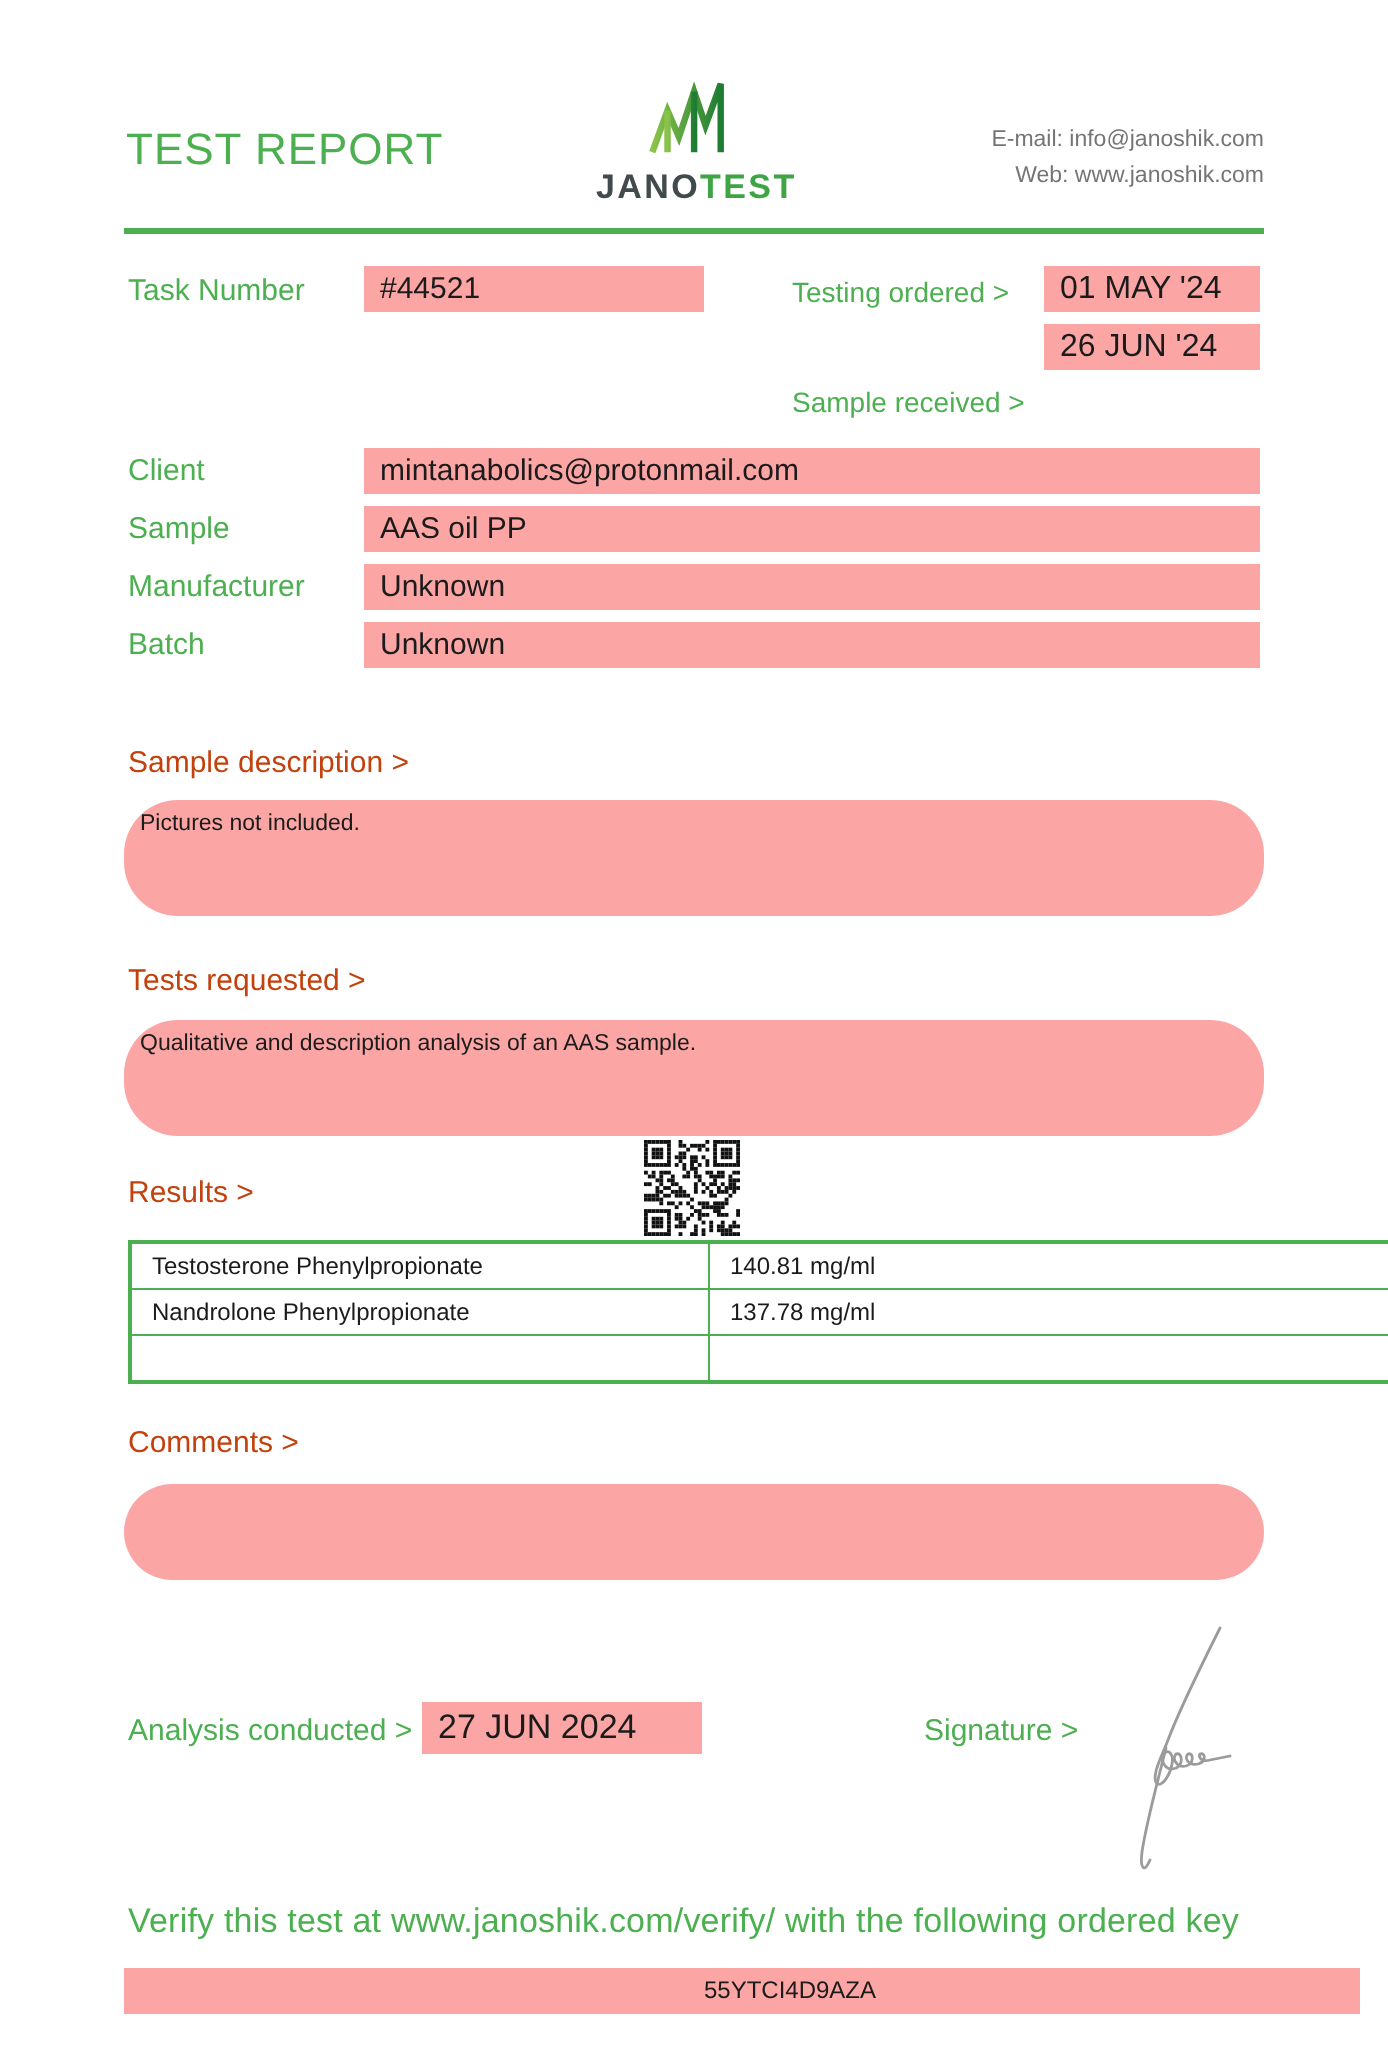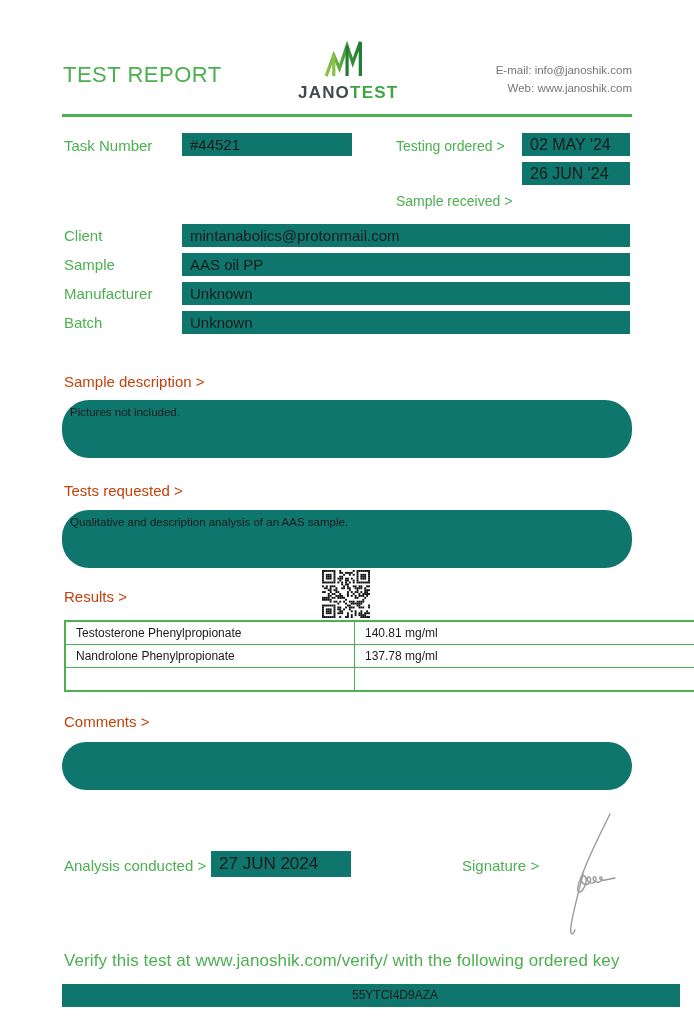--- a/index.html
+++ b/index.html
@@ -3,21 +3,21 @@
 <meta charset="utf-8">
 <style>
   html,body{margin:0;padding:0;background:#e8e8e8;}
   .page{
     position:relative;width:694px;height:1024px;margin:0 auto;
     background:#ffffff;color:#1b1b1b;
     font-family:"Liberation Sans", sans-serif;
     overflow:hidden;
   }
   .abs{position:absolute;}
-  .gbox{background:#0f766e;}
+  .gbox{background:#fca5a5;}
 
   
   .title{left:63px;top:62px;font-size:22px;font-weight:400;letter-spacing:.5px;color:#4caf50;}
   .logo{left:298px;top:40px;width:100px;text-align:center;}
   .logo-text{font-size:17px;font-weight:bold;letter-spacing:1.2px;color:#414a4c;margin-top:1px;}
   .logo-text .suffix{color:#3fa544;}
   .contact{left:400px;top:62px;width:232px;text-align:right;font-size:11.5px;line-height:1.55;color:#757575;}
   .rule{left:62px;top:114px;width:570px;height:3px;background:#4caf50;}
 
   
@@ -81,21 +81,21 @@
   <div class="abs contact">
     <div>E-mail: info@janoshik.com</div>
     <div>Web: www.janoshik.com</div>
   </div>
 
   <div class="abs rule"></div>
 
   <div class="abs task-label">Task Number</div>
   <div class="abs gbox task-value">#44521</div>
   <div class="abs ord-label">Testing ordered  &gt;</div>
-  <div class="abs gbox ord-value">02 MAY '24</div>
+  <div class="abs gbox ord-value">01 MAY '24</div>
   <div class="abs rec-label">Sample received &gt;</div>
   <div class="abs gbox rec-value">26 JUN '24</div>
 
   <div class="abs d-label" style="top:227px">Client</div>
   <div class="abs gbox d-value" style="top:224px">mintanabolics@protonmail.com</div>
 
   <div class="abs d-label" style="top:256px">Sample</div>
   <div class="abs gbox d-value" style="top:253px">AAS oil PP</div>
 
   <div class="abs d-label" style="top:285px">Manufacturer</div>

